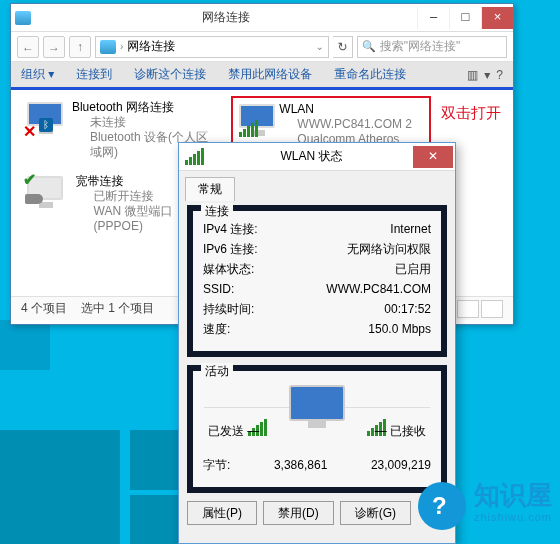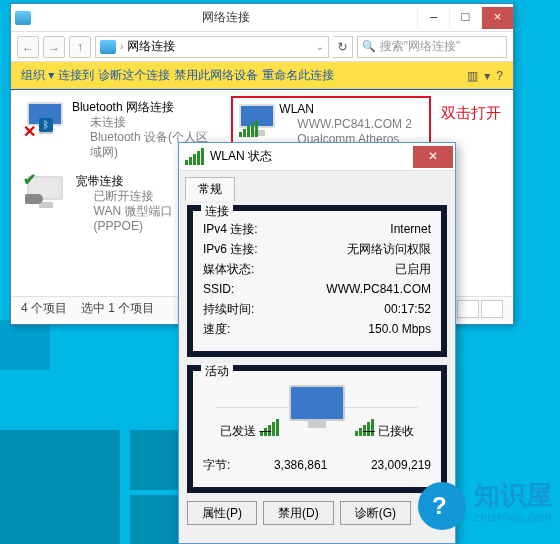--- a/index.html
+++ b/index.html
@@ -44,23 +44,23 @@
   .navbtn { width:22px; height:22px; border:1px solid #ccc; border-radius:2px;
             display:flex; align-items:center; justify-content:center; color:#777; background:#fafafa;}
   .pathbox { flex:1; height:22px; border:1px solid #ccc; display:flex; align-items:center; padding:0 4px; gap:4px; background:#fff;}
   .path-ico { width:16px; height:14px; background:linear-gradient(#6cf,#39c); border-radius:2px; }
   .chev { color:#888; font-size:10px; }
   .refresh { width:20px; height:22px; border:1px solid #ccc; border-left:none; display:flex; align-items:center; justify-content:center; color:#555;}
   .searchbox { width:150px; height:22px; border:1px solid #ccc; display:flex; align-items:center; padding:0 4px; color:#999; background:#fff;}
   .searchbox .sico{ margin-right:4px; color:#777; font-size:11px;}
 
   .cmdbar {
-    height:28px; display:flex; align-items:center; gap:4px;
-    padding:0 10px; color:#1e5aa8; border-bottom:1px solid #1d4ed8;
-    background:#fde047;
+    height:28px; display:flex; align-items:center; gap:22px;
+    padding:0 10px; color:#1e5aa8; border-bottom:3px solid #1d4ed8;
+    background:#e5e5e5;
   }
   .cmdbar span { cursor:default; }
   .cmdbar .tools { margin-left:auto; display:flex; gap:6px; color:#555;}
 
   .filearea { position:relative; height:206px; padding:6px 10px; background:#fff; }
   .item-row { display:flex; gap:10px; }
 
   .net-item { display:flex; gap:8px; width:200px; padding:4px; }
   .net-item.bordered { border:2px solid #d12; padding:4px; }
   .monitor { width:44px; height:36px; position:relative; }
@@ -96,21 +96,21 @@
   }
   .wlan-title {
     height:28px; background:#fff; display:flex; align-items:center;
     border-bottom:1px solid #ddd;
   }
   .wlan-title .wifi-bars{display:flex;align-items:flex-end;gap:1px;margin:0 6px;}
   .wlan-title .wifi-bars i{display:block;width:3px;background:#2a8f2a;}
   .wlan-title .wifi-bars i:nth-child(1){height:5px;} .wlan-title .wifi-bars i:nth-child(2){height:8px;}
   .wlan-title .wifi-bars i:nth-child(3){height:11px;} .wlan-title .wifi-bars i:nth-child(4){height:14px;}
   .wlan-title .wifi-bars i:nth-child(5){height:17px;}
-  .wlan-title .ttext{flex:1;text-align:left;}
+  .wlan-title .ttext{flex:1;text-align:center;}
   .wlan-title .xbtn{width:40px;height:22px;background:#c75050;color:#fff;text-align:center;line-height:20px;margin-right:2px;}
 
   .tabstrip { display:flex; padding:6px 6px 0 6px; }
   .tab { border:1px solid #bbb; border-bottom:none; padding:3px 12px; background:#f8f8f8;}
 
   .grpbox { margin:4px 8px; border:6px solid #0f172a; padding:8px 10px 12px 10px; background:#f7f7f7; position:relative;}
   .grplabel { position:absolute; top:-8px; left:8px; background:#f7f7f7; padding:0 4px; }
   .kv { display:flex; justify-content:space-between; line-height:20px; }
   .kv .k{ color:#000; }
   .kv .v{ color:#000; }
@@ -119,21 +119,21 @@
   .sigrow .bars{display:flex;align-items:flex-end;gap:2px;}
   .sigrow .bars i{display:block;width:5px;background:#2a8f2a;}
   .sigrow .bars i:nth-child(1){height:6px;} .sigrow .bars i:nth-child(2){height:10px;}
   .sigrow .bars i:nth-child(3){height:14px;} .sigrow .bars i:nth-child(4){height:18px;}
   .sigrow .bars i:nth-child(5){height:22px;}
 
   .dlg-btn { display:inline-block; height:24px; border:1px solid #999; background:#efefef; padding:0 14px; line-height:22px; }
   .dlg-btn-row { margin-top:8px; display:flex; gap:8px; }
   .dlg-btn.outlined { border:2px solid #d12; }
 
-  .activity { position:relative; height:64px; margin:6px 13px; }
+  .activity { position:relative; height:64px; margin:6px 1px; }
   .act-mon { position:absolute; left:50%; transform:translateX(-50%); top:0; }
   .act-mon .screen{width:56px;height:36px;background:#3a78c9;border:2px solid #ccc;border-radius:3px;}
   .act-mon .stand{width:18px;height:7px;background:#ccc;margin:0 auto;}
   .act-bars {display:flex;align-items:flex-end;gap:1px;}
   .act-bars.left{position:absolute;left:44px;top:34px;}
   .act-bars.right{position:absolute;right:44px;top:34px;}
   .act-bars i{display:block;width:3px;background:#2a8f2a;}
   .act-bars i:nth-child(1){height:5px;} .act-bars i:nth-child(2){height:8px;}
   .act-bars i:nth-child(3){height:11px;} .act-bars i:nth-child(4){height:14px;}
   .act-bars i:nth-child(5){height:17px;}

